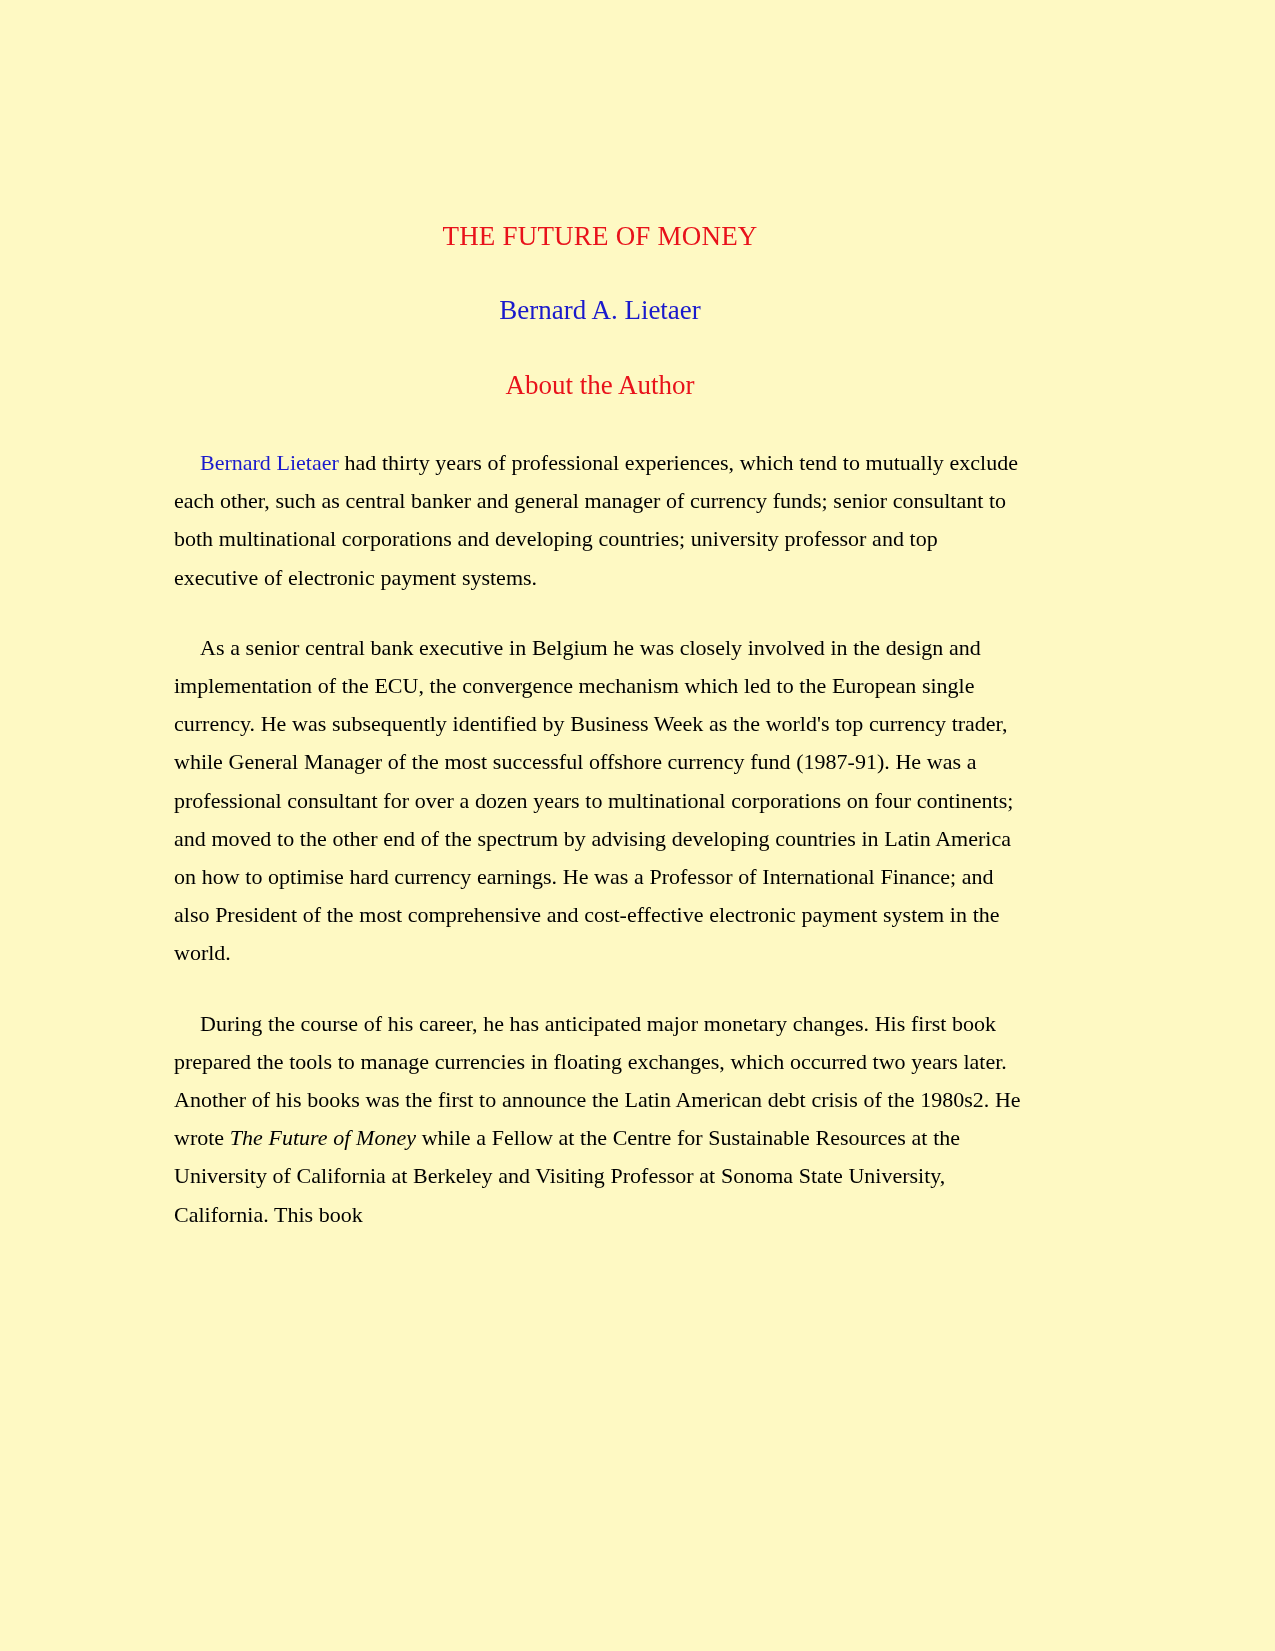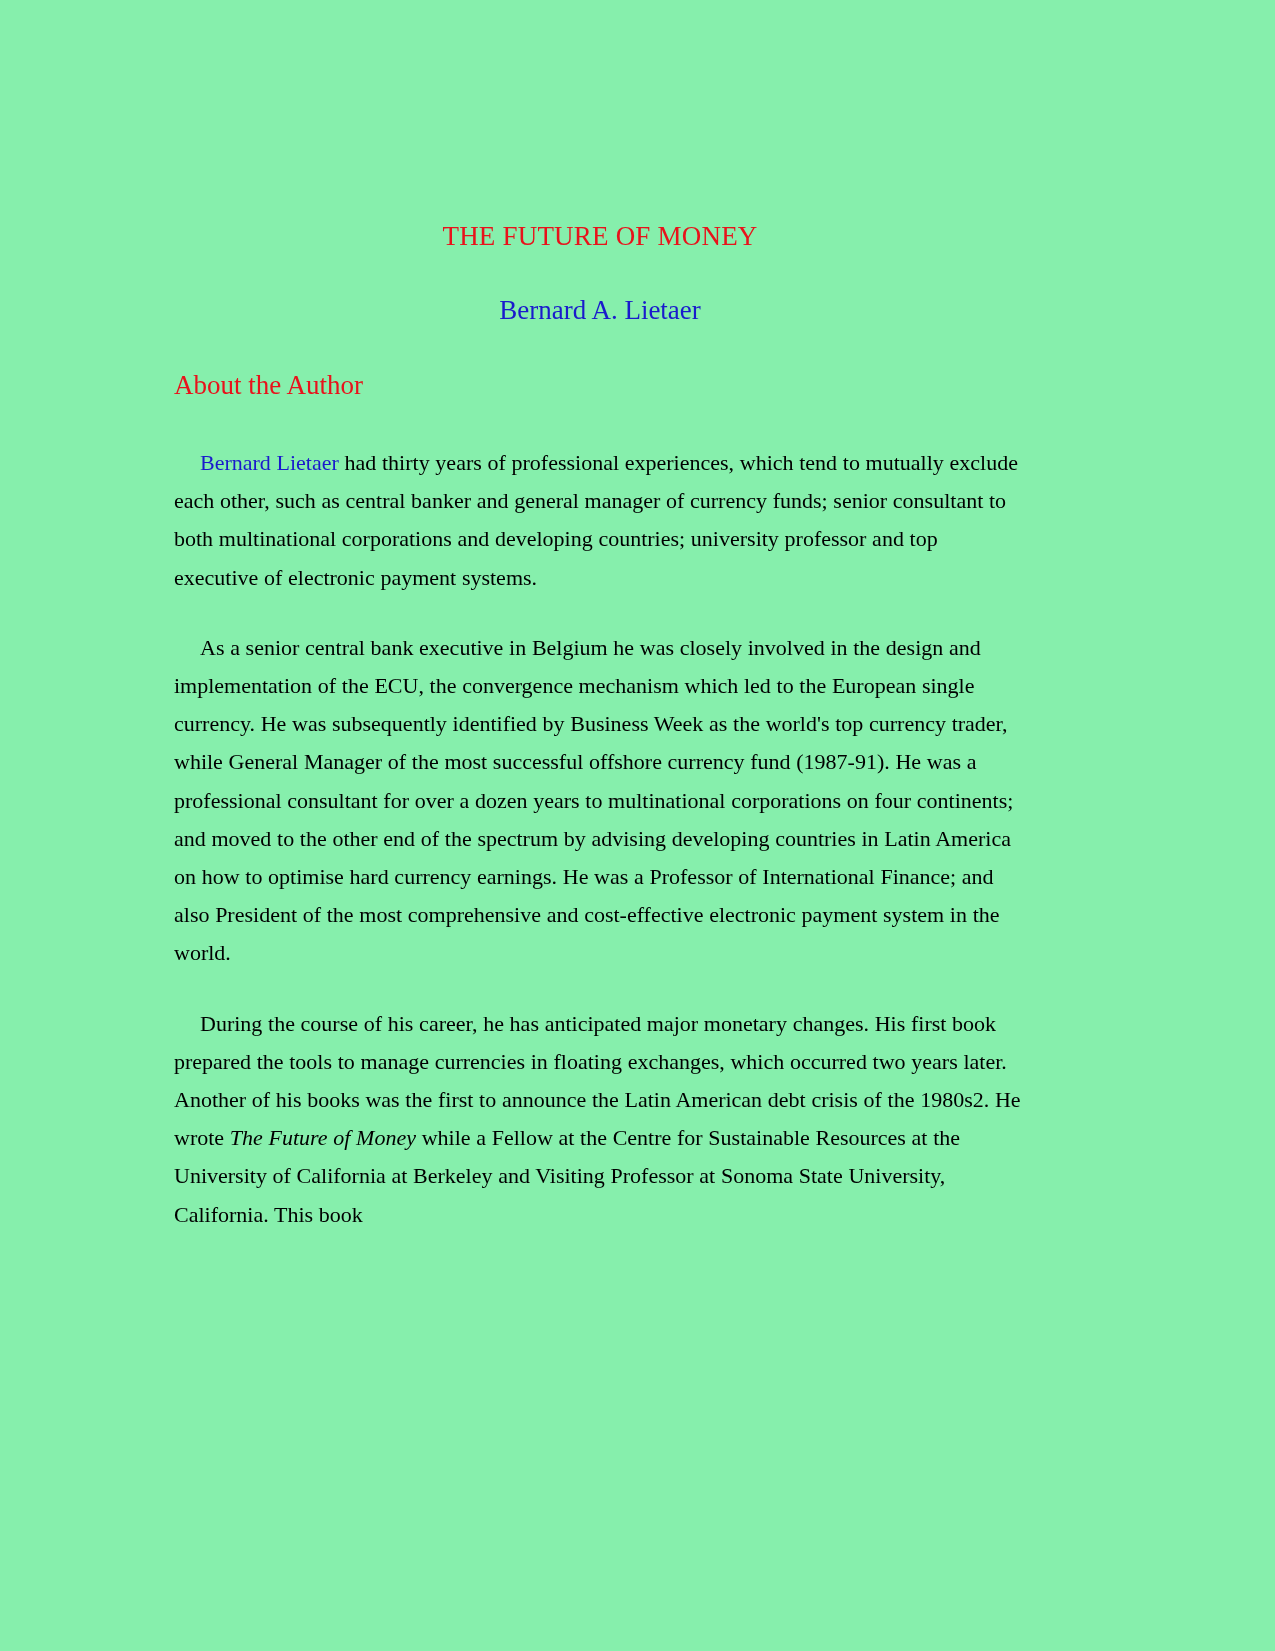--- a/index.html
+++ b/index.html
@@ -58,21 +58,21 @@
     line-height: 1.2;
     position: absolute;
     left: 0;
     top: 294px;
     width: 852px;
   }
 
   .section-title {
     margin: 0;
     padding: 0;
-    text-align: left;
+    text-align: center;
     font-weight: normal;
     font-size: 27px;
     line-height: 1.2;
     position: absolute;
     left: 0;
     top: 369px;
     width: 852px;
   }
 
   
@@ -102,21 +102,21 @@
     color: #1A1ACC;
   }
 
   em.booktitle {
     font-style: italic;
   }
 </style>
 </head>
 <body>
 
-<div class="page" style="background: #86efac;">
+<div class="page" style="background: #fef9c3;">
   <div class="content">
 
     <h1 class="doc-title" style="color: rgb(232, 18, 27);">THE FUTURE OF MONEY</h1>
 
     <h2 class="author-name" style="color: rgb(26, 26, 204);">Bernard A. Lietaer</h2>
 
     <h3 class="section-title" style="color: rgb(232, 18, 27);">About the Author</h3>
 
     <div class="body-block">
 

